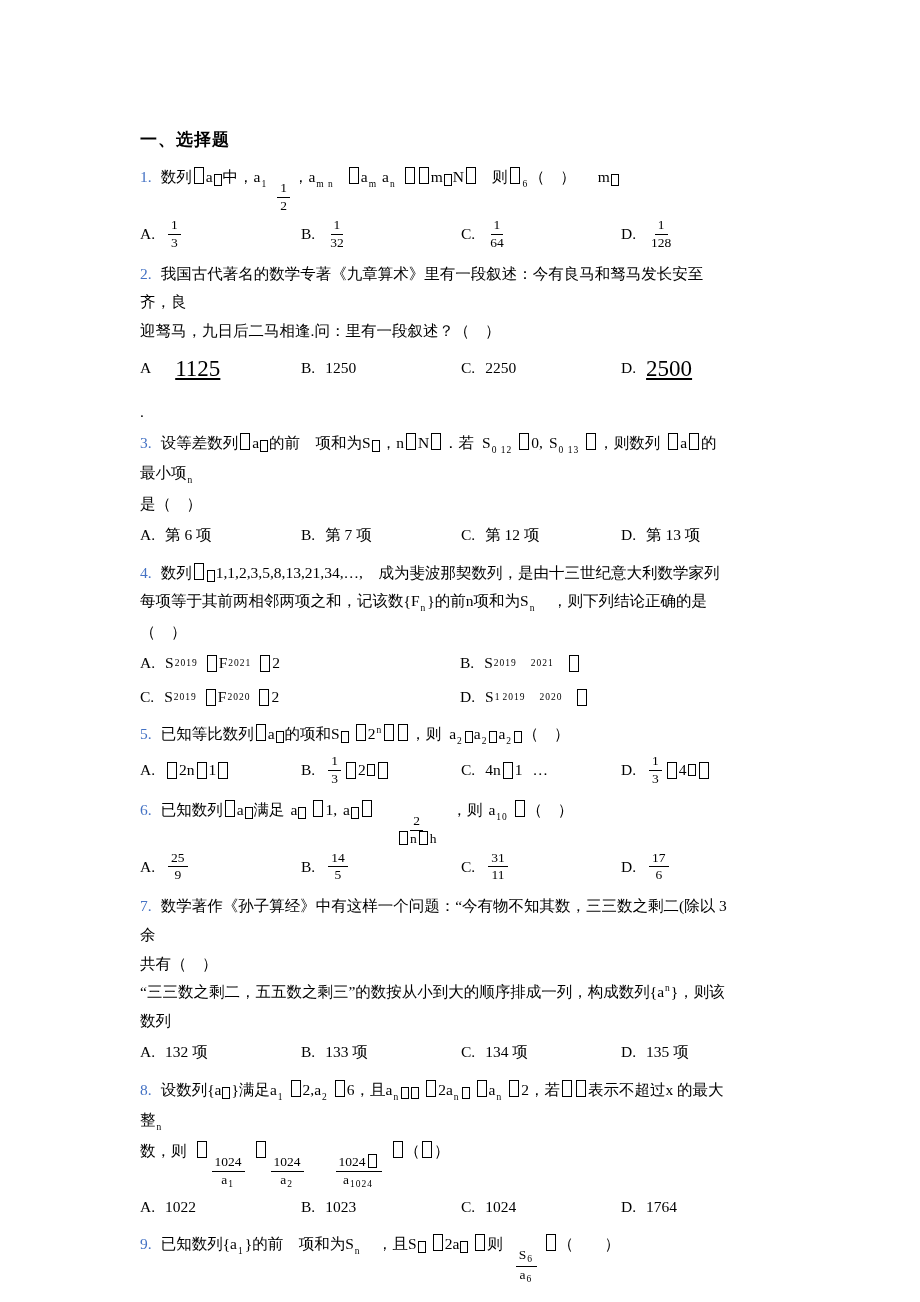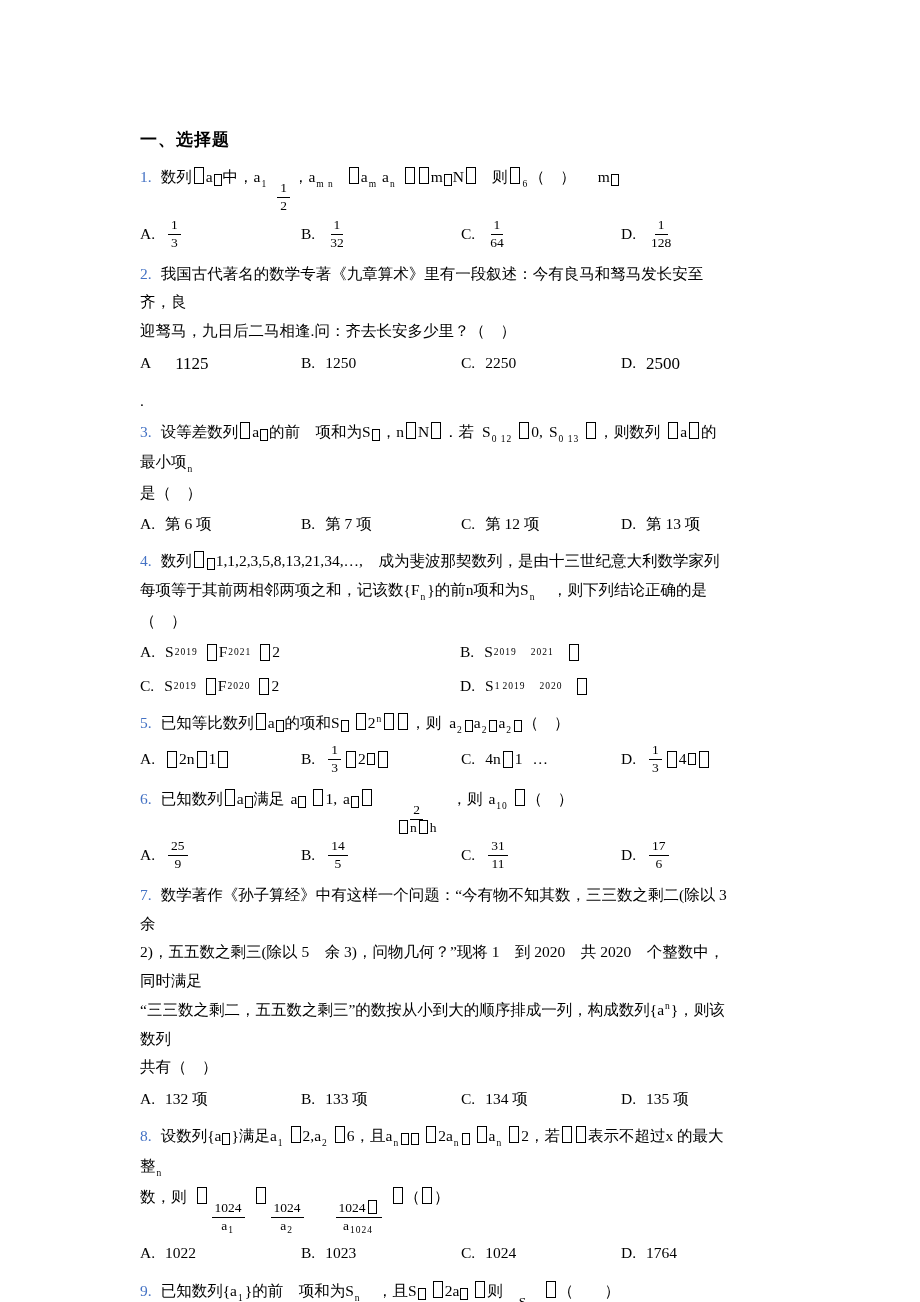--- a/index.html
+++ b/index.html
@@ -10,21 +10,21 @@
     font-family:"Liberation Serif","DejaVu Serif",serif;
     overflow:hidden;
   }
   .page{box-sizing:border-box;width:848px;height:1302px;padding:128px 118px 13px 140px;}
   .section-title{font-size:17px;font-weight:bold;margin:0 0 12px 0;letter-spacing:1px;}
   .question{font-size:15.5px;line-height:1.85;margin-bottom:2px;}
   .qline{min-height:28px;white-space:nowrap;}
   .qline.foot{min-height:20px;}
   .qnum{color:var(--qnum,#4472c4);margin-right:9px;}
   .txt{white-space:pre-wrap;}
-  .big{font-size:17px;}
+  .big{font-size:23px;text-decoration:underline;}
   .box{display:inline-block;width:8px;height:15px;border:1px solid #000;vertical-align:-2px;margin:0 2px;background:#fff;}
   .box.small{width:6px;height:10px;vertical-align:-4px;margin:0 1px;}
   .sub{font-size:9.5px;vertical-align:-5px;margin:0 1px;letter-spacing:1px;}
   .sup{font-size:9.5px;vertical-align:6px;margin:0 1px;}
   .frac{display:inline-flex;flex-direction:column;align-items:center;vertical-align:-10px;font-size:13.5px;line-height:1.25;margin:0 3px;}
   .frac .fnum{border-bottom:1px solid #000;padding:0 3px;display:block;}
   .frac .fden{padding:0 2px;display:block;}
   .frac .sub{vertical-align:-3px;}
   .frac .box{width:7px;height:12px;vertical-align:-2px;}
   .gap{display:inline-block;height:1px;}
@@ -79,21 +79,21 @@
               <span class="frac">
                 <span class="fnum"><span class="txt">1</span></span>
                 <span class="fden"><span class="txt">128</span></span>
               </span>
             </span>
           </div>
         </div>
       </div>
       <div class="question">
         <div class="qline"><span class="qnum">2.</span><span class="txt">我国古代著名的数学专著《九章算术》里有一段叙述：今有良马和驽马发长安至齐，良</span></div>
-        <div class="qline"><span class="txt">迎驽马，九日后二马相逢.问：齐去长安多少里？（　）</span></div>
+        <div class="qline"><span class="txt">迎驽马，九日后二马相逢.问：里有一段叙述？（　）</span></div>
         <div class="options c4">
           <div class="option">
             <span class="optlabel">A</span>
             <span class="optcontent">
               <span class="gap" style="width: 14px;"></span>
               <span class="txt big">1125</span>
             </span>
           </div>
           <div class="option">
             <span class="optlabel">B.</span>
@@ -293,23 +293,22 @@
               <span class="frac">
                 <span class="fnum"><span class="txt">17</span></span>
                 <span class="fden"><span class="txt">6</span></span>
               </span>
             </span>
           </div>
         </div>
       </div>
       <div class="question">
         <div class="qline"><span class="qnum">7.</span><span class="txt">数学著作《孙子算经》中有这样一个问题：“今有物不知其数，三三数之剩二(除以 3　余</span></div>
-        <div class="qline"><span class="txt">2)，五五数之剩三(除以 5　余 3)，问物几何？”现将 1　到 2020　共 2020　个整数中，同时满足</span></div>
+        <div class="qline"><span class="txt">共有（　）</span></div>
         <div class="qline"><span class="txt">“三三数之剩二，五五数之剩三”的数按从小到大的顺序排成一列，构成数列{a</span><span class="sup">n</span><span class="txt">}，则该数列</span></div>
-        <div class="qline"><span class="txt">共有（　）</span></div>
         <div class="options c4">
           <div class="option">
             <span class="optlabel">A.</span>
             <span class="optcontent">
               <span class="txt">132 项</span>
             </span>
           </div>
           <div class="option">
             <span class="optlabel">B.</span>
             <span class="optcontent">

